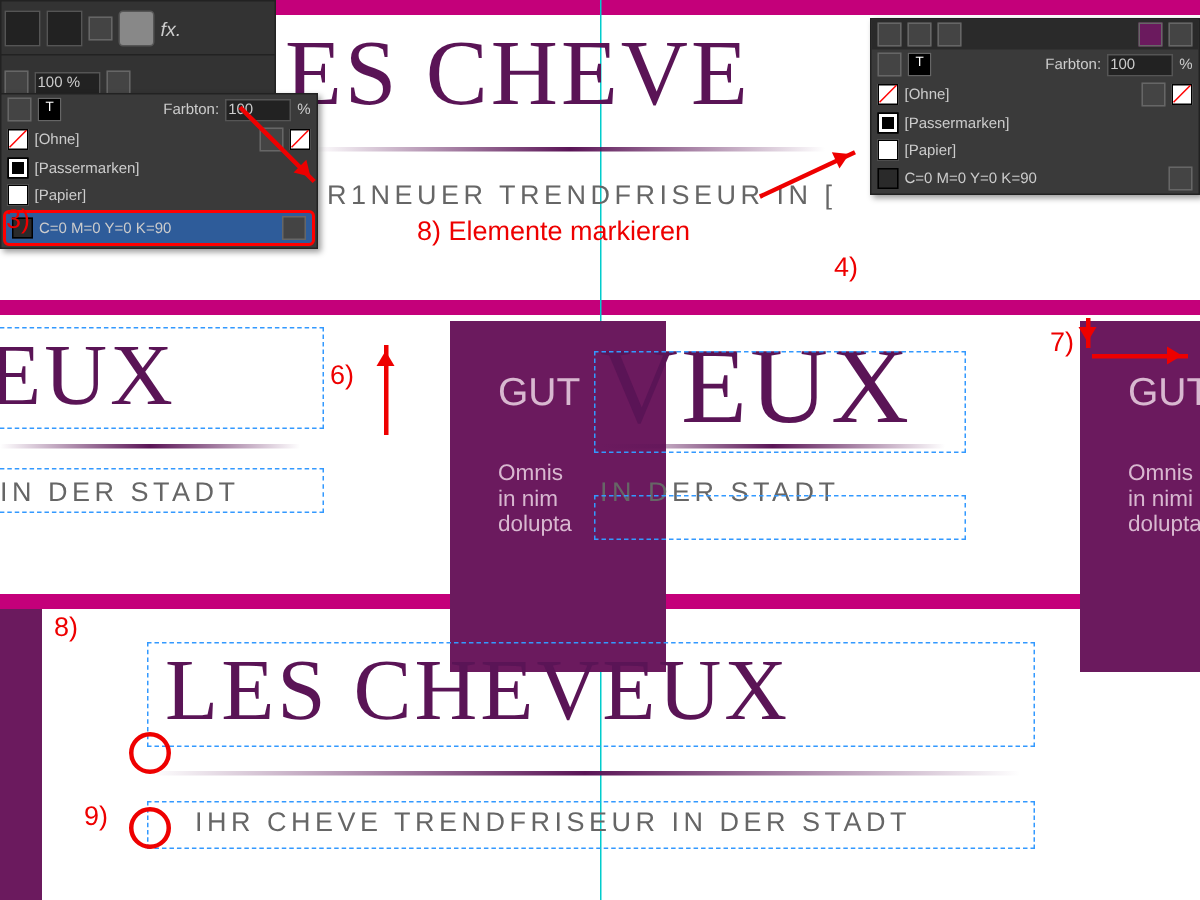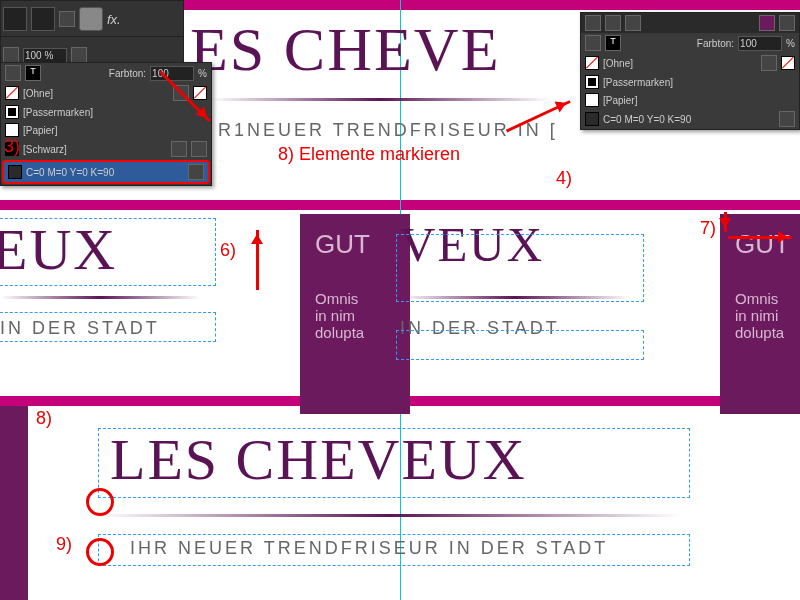--- a/index.html
+++ b/index.html
@@ -13,21 +13,21 @@
   .sw-paper{background:#fff}
   .sw-black{background:#000}
   .sw-dark{background:#2a2a2a}
   .sw-purple{background:#5b1458}
   .hl{background:#2e5c9a;border:2px solid red;border-radius:4px;padding:2px 4px;margin:1px}
   .fxbar{position:absolute;background:#333;top:0;height:32px;display:flex;align-items:center;gap:4px;padding:2px;border:1px solid #222}
   .fxbar .box{width:22px;height:22px;background:#222;border:1px solid #555}
   .redbox{border:2px solid red;border-radius:3px}
   .bigtitle{position:absolute;font-family:'Times New Roman',serif;font-weight:normal;color:#5a1456;letter-spacing:2px}
   .subtitle{position:absolute;font-family:Arial,sans-serif;color:#666;letter-spacing:3px}
-  .gutbox{position:absolute;background:#6b1a5e;color:#d8b8d0;padding:15px;font-family:Arial}
+  .gutbox{position:absolute;background:#6b1a5e;color:#d8b8d0;padding:32px;font-family:Arial}
   .annot{position:absolute;color:#e00;font-size:18px;font-family:Arial}
   .arrow-line{position:absolute;background:#e00;height:3px}
   .arrow-line::after{content:"";position:absolute;right:-2px;top:-5px;border:6px solid transparent;border-left:10px solid #e00}
   .arrow-up{position:absolute;width:3px;background:#e00}
   .arrow-up::before{content:"";position:absolute;top:-2px;left:-5px;border:6px solid transparent;border-bottom:10px solid #e00}
   .arrow-down{position:absolute;width:3px;background:#e00}
   .arrow-down::after{content:"";position:absolute;bottom:-2px;left:-5px;border:6px solid transparent;border-top:10px solid #e00}
   .circ{position:absolute;width:22px;height:22px;border:3px solid #e00;border-radius:50%}
   .cyanline{position:absolute;width:1px;background:#0cc;top:0;bottom:0}
   .selbox{position:absolute;border:1px dashed #39f}
@@ -78,27 +78,20 @@
       <span class="sw sw-none"></span>
     </div>
  <div class="row">
       <span class="sw sw-reg"></span>
       <span>[Passermarken]</span>
     </div>
  <div class="row">
       <span class="sw sw-paper"></span>
       <span>[Papier]</span>
     </div>
- <div class="row">
-      <span class="sw sw-black"></span>
-      <span>[Schwarz]</span>
-      <span style="flex:1"></span>
-      <span class="ico"></span>
-      <span class="ico"></span>
-    </div>
  <div class="row hl">
       <span class="sw sw-dark"></span>
       <span>C=0 M=0 Y=0 K=90</span>
       <span style="flex:1"></span>
       <span class="ico"></span>
     </div>
 </div>
 
 <div class="panel" style="right:0;top:12px;width:218px">
  <div class="row" style="background:#2a2a2a">
@@ -147,40 +140,40 @@
 <div class="selbox" style="top:312px;left:-10px;width:224px;height:28px"></div>
 
 <div class="gutbox" style="top:214px;left:300px;width:80px;height:170px">
  <div style="font-size:26px;color:#d8b8d0">GUT</div>
  <div style="height:30px"></div>
  <div style="font-size:15px">Omnis</div>
  <div style="font-size:15px">in nim</div>
  <div style="font-size:15px">dolupta</div>
 </div>
 
-<div class="bigtitle" style="top:216px;left:400px;font-size:49px">VEUX</div>
+<div class="bigtitle" style="top:216px;left:400px;font-size:72px">VEUX</div>
 <div class="hr-grad" style="top:296px;left:400px;width:230px"></div>
 <div class="subtitle" style="top:318px;left:400px;font-size:18px">IN DER STADT</div>
 <div class="selbox" style="top:234px;left:396px;width:246px;height:66px"></div>
 <div class="selbox" style="top:330px;left:396px;width:246px;height:28px"></div>
 
 <div class="gutbox" style="top:214px;left:720px;width:80px;height:170px">
  <div style="font-size:26px;color:#d8b8d0">GUT</div>
  <div style="height:30px"></div>
  <div style="font-size:15px">Omnis</div>
  <div style="font-size:15px">in nimi</div>
  <div style="font-size:15px">dolupta</div>
 </div>
 
 <div style="position:absolute;top:406px;left:0;width:28px;height:194px;background:#6b1a5e"></div>
 <div class="selbox" style="top:428px;left:98px;width:590px;height:68px"></div>
 <div class="bigtitle" style="top:426px;left:110px;font-size:58px">LES CHEVEUX</div>
 <div class="hr-grad" style="top:514px;left:100px;width:580px"></div>
 <div class="selbox" style="top:534px;left:98px;width:590px;height:30px"></div>
-<div class="subtitle" style="top:538px;left:130px;font-size:18px">IHR NEUER TRENDFRISEUR IN DER STADT</div>
+<div class="subtitle" style="top:538px;left:130px;font-size:18px">IHR CHEVE TRENDFRISEUR IN DER STADT</div>
 
 <div class="annot" style="top:136px;left:4px">3)</div>
 <div class="annot" style="top:168px;left:556px">4)</div>
 <div class="annot" style="top:144px;left:278px">8) Elemente markieren</div>
 <div class="annot" style="top:240px;left:220px">6)</div>
 <div class="annot" style="top:218px;left:700px">7)</div>
 <div class="annot" style="top:408px;left:36px">8)</div>
 <div class="annot" style="top:534px;left:56px">9)</div>
 
 <div class="arrow-line" style="top:70px;left:160px;width:70px;transform:rotate(45deg);transform-origin:left"></div>

